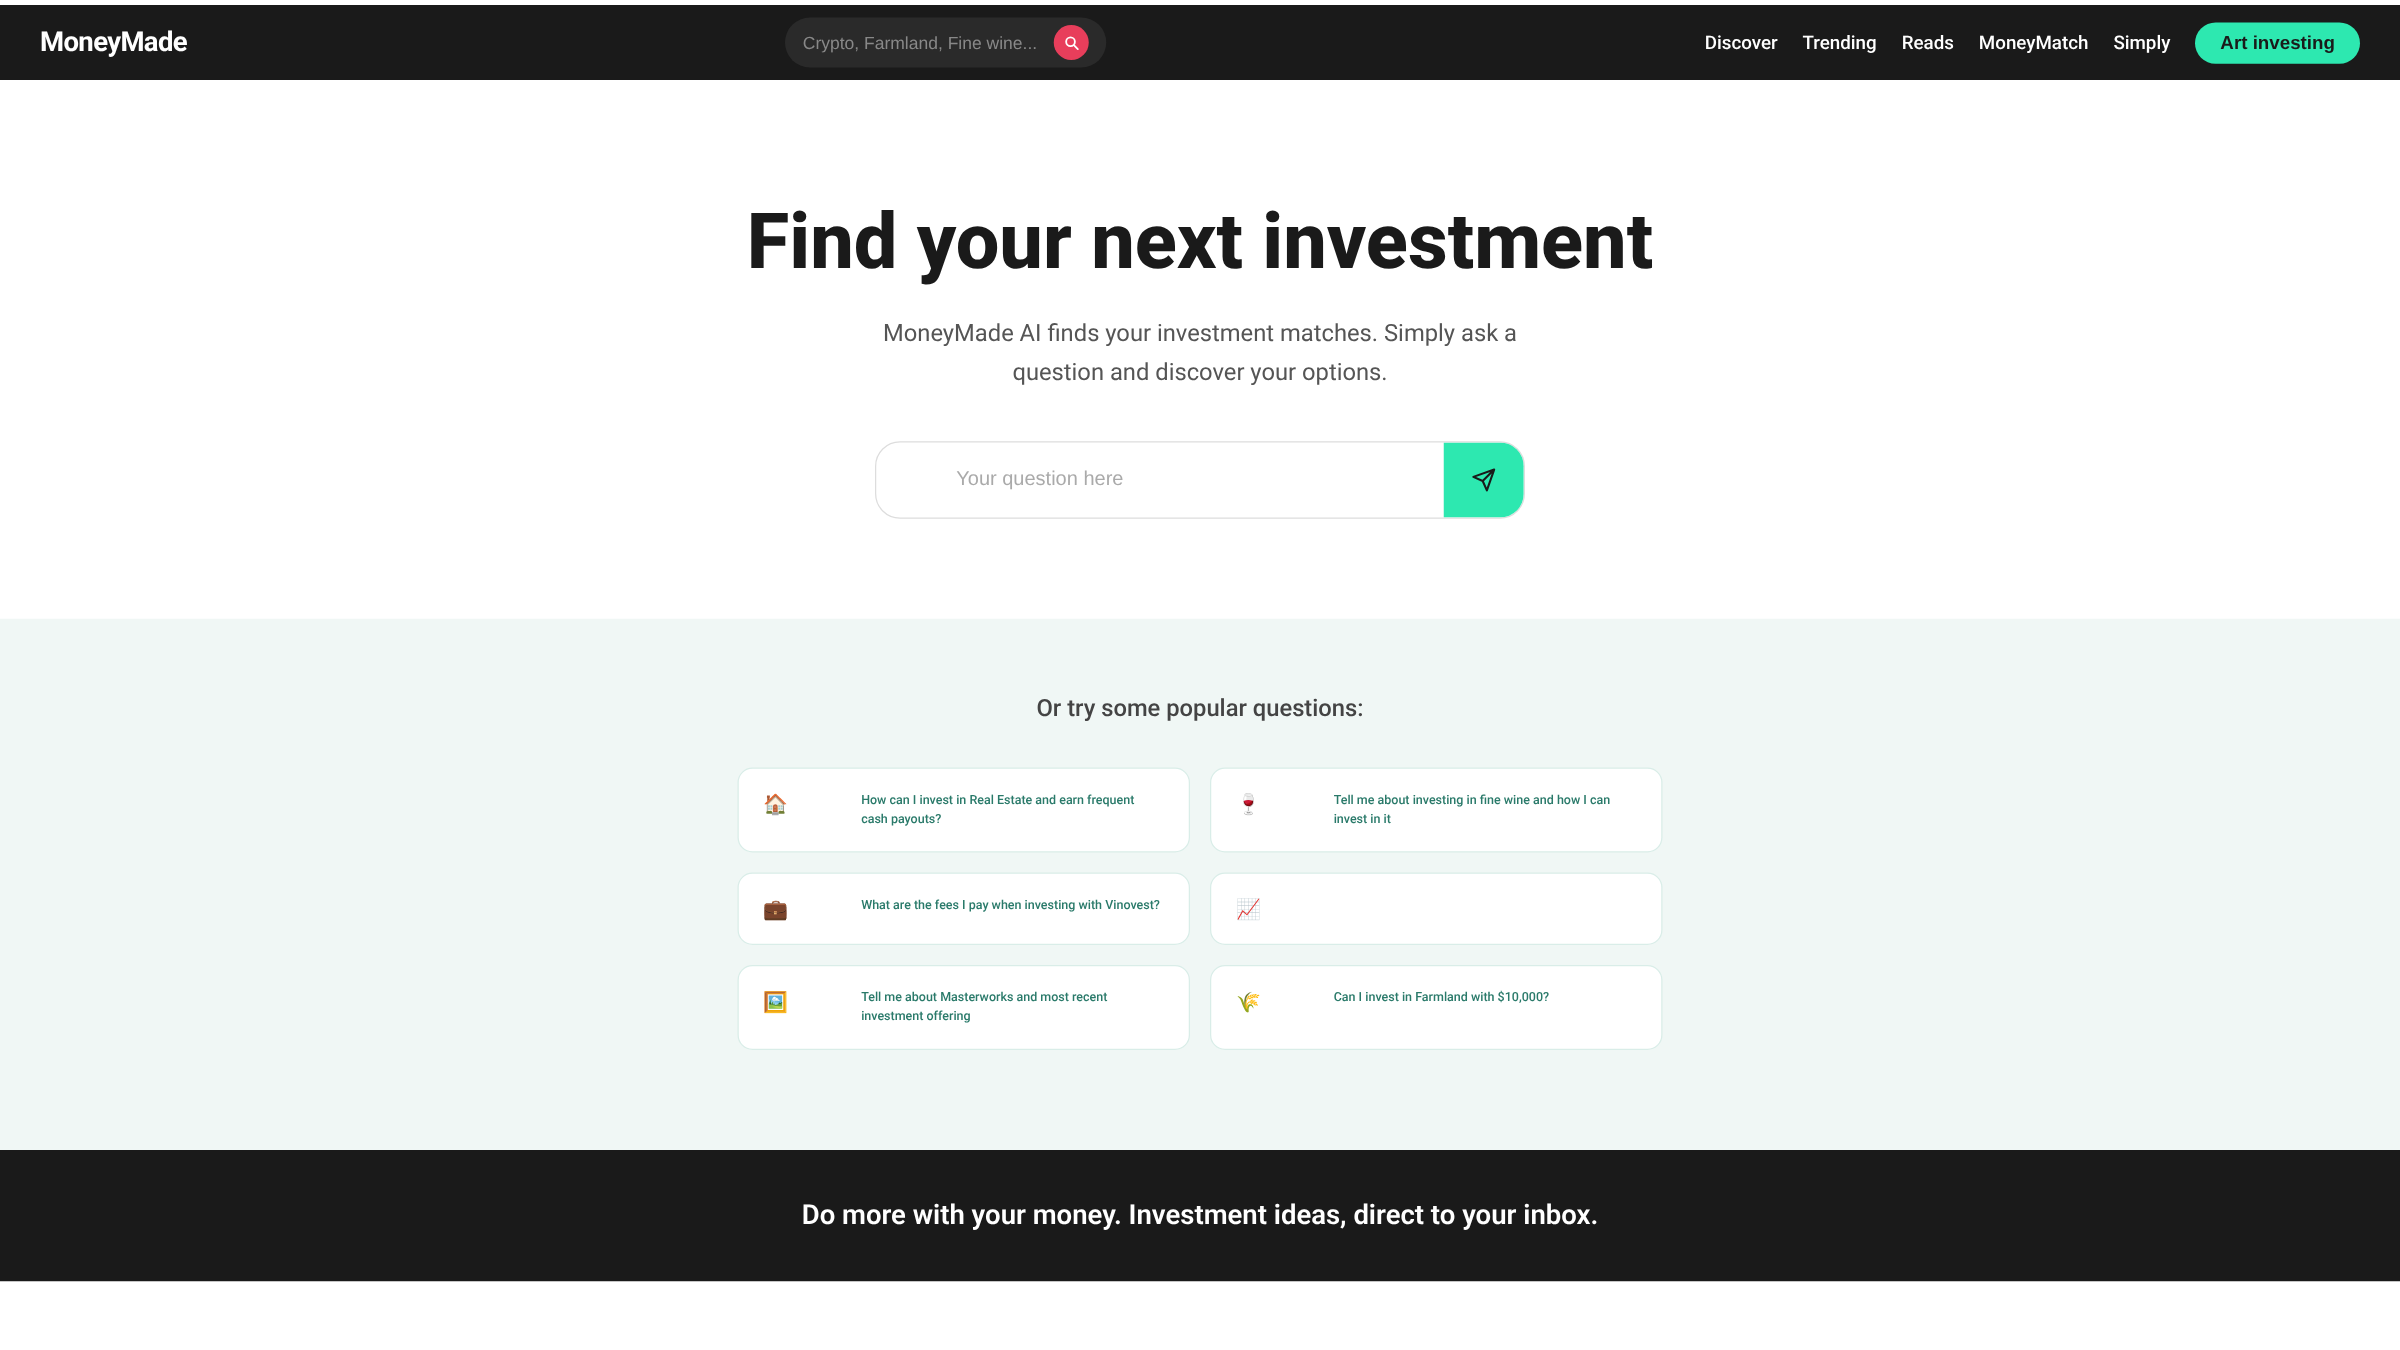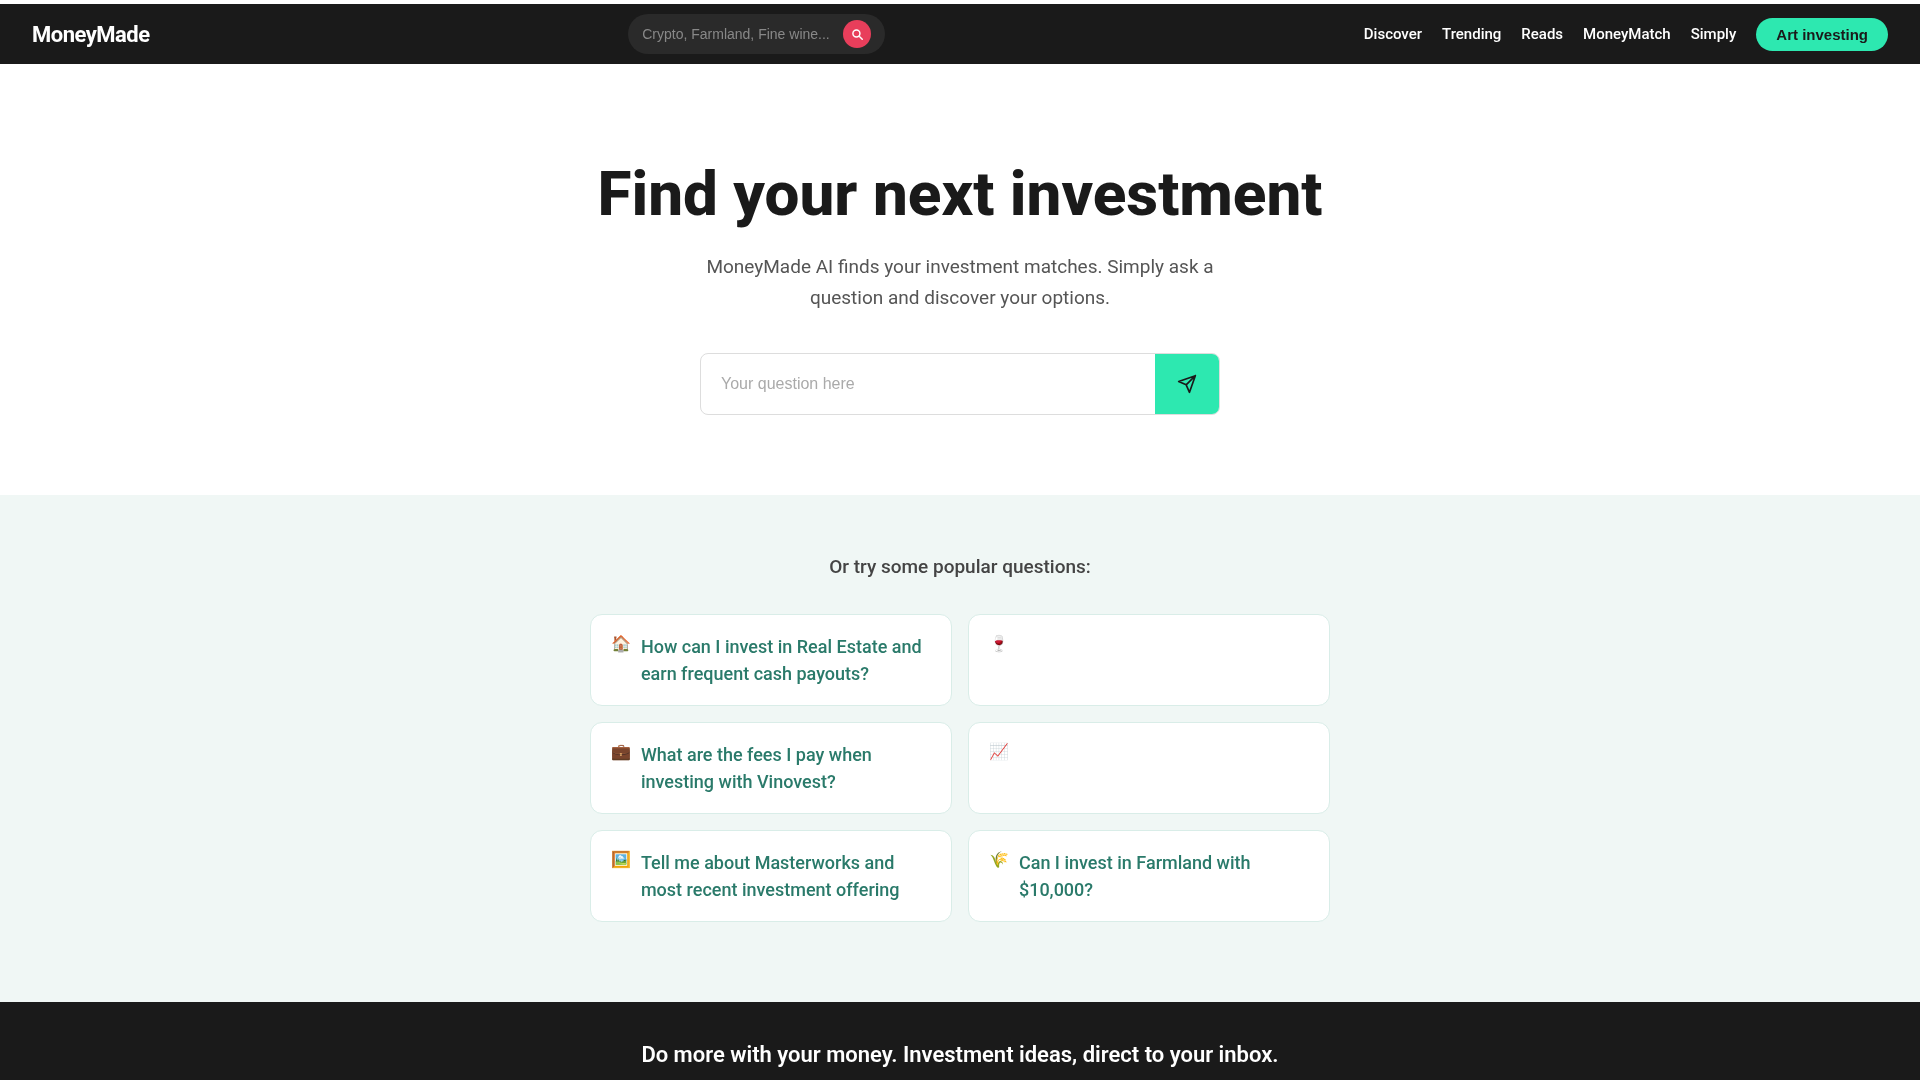--- a/index.html
+++ b/index.html
@@ -116,24 +116,25 @@
       color: #555;
       max-width: 560px;
       line-height: 1.6;
       margin-bottom: 40px;
     }
     .hero-input-wrap {
       display: flex;
       align-items: center;
       background: #fff;
       border: 1.5px solid #ddd;
-      border-radius: 8px;
+      border-radius: 20px;
       width: 520px;
       max-width: 100%;
       overflow: hidden;
+      padding-left: 44px;
     }
     .hero-input {
       flex: 1;
       border: none;
       outline: none;
       padding: 18px 20px;
       font-size: 16px;
       color: #888;
       background: transparent;
     }
@@ -185,24 +186,25 @@
       align-items: flex-start;
       gap: 10px;
       transition: border-color 0.2s, box-shadow 0.2s;
     }
     .question-icon {
       font-size: 16px;
       flex-shrink: 0;
       margin-top: 1px;
     }
     .question-text {
-      font-size: 18px;
+      font-size: 10px;
       color: #2a7a6a;
       line-height: 1.5;
       font-weight: 500;
+      margin-left: 48px;
     }
 
     
     .footer-teaser {
       background: #1a1a1a;
       padding: 40px 20px;
       text-align: center;
     }
     .footer-teaser-text {
       font-size: 22px;
@@ -251,20 +253,21 @@
 <section class="popular-section">
   <p class="popular-title">Or try some popular questions:</p>
   <div class="questions-grid">
 
   <div class="question-card">
         <span class="question-icon">🏠</span>
         <span class="question-text">How can I invest in Real Estate and earn frequent cash payouts?</span>
       </div>
       <div class="question-card">
         <span class="question-icon">🍷</span>
+        <span class="question-text">Tell me about investing in fine wine and how I can invest in it</span>
       </div>
       <div class="question-card">
         <span class="question-icon">💼</span>
         <span class="question-text">What are the fees I pay when investing with Vinovest?</span>
       </div>
       <div class="question-card">
         <span class="question-icon">📈</span>
       </div>
       <div class="question-card">
         <span class="question-icon">🖼️</span>

